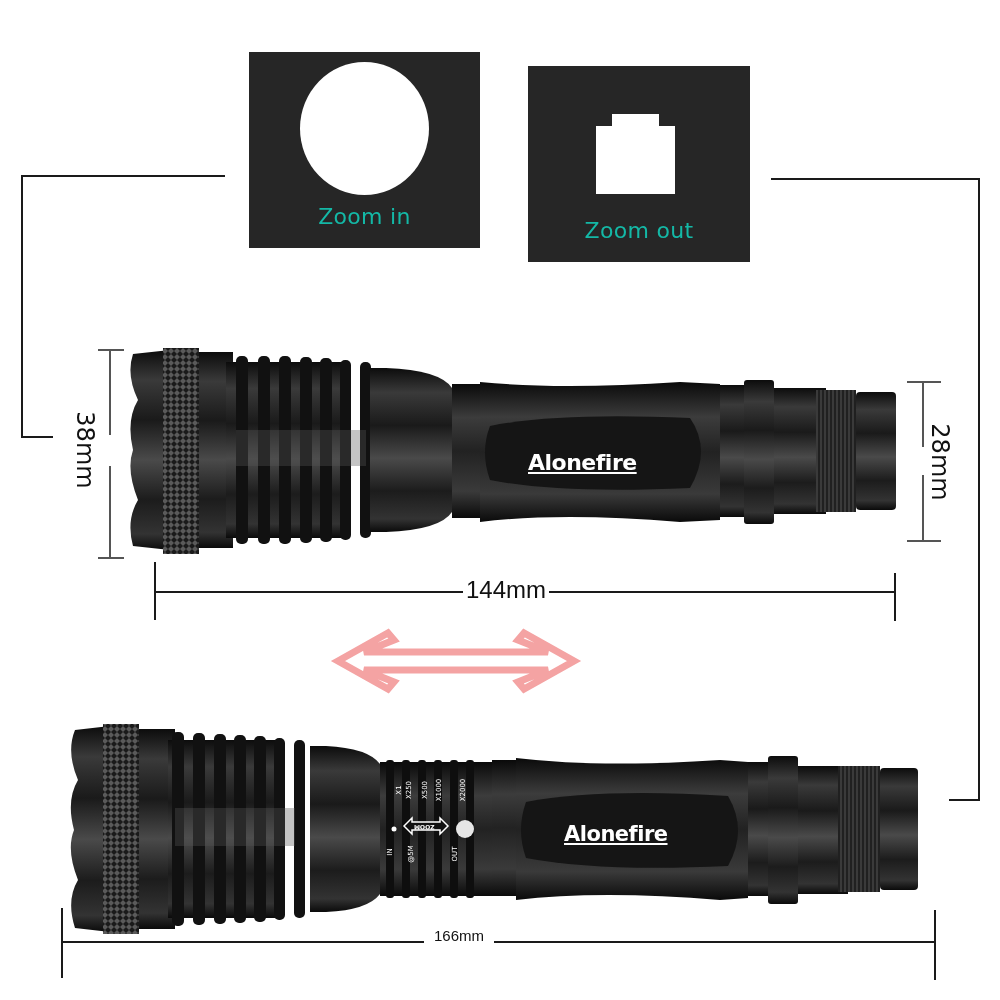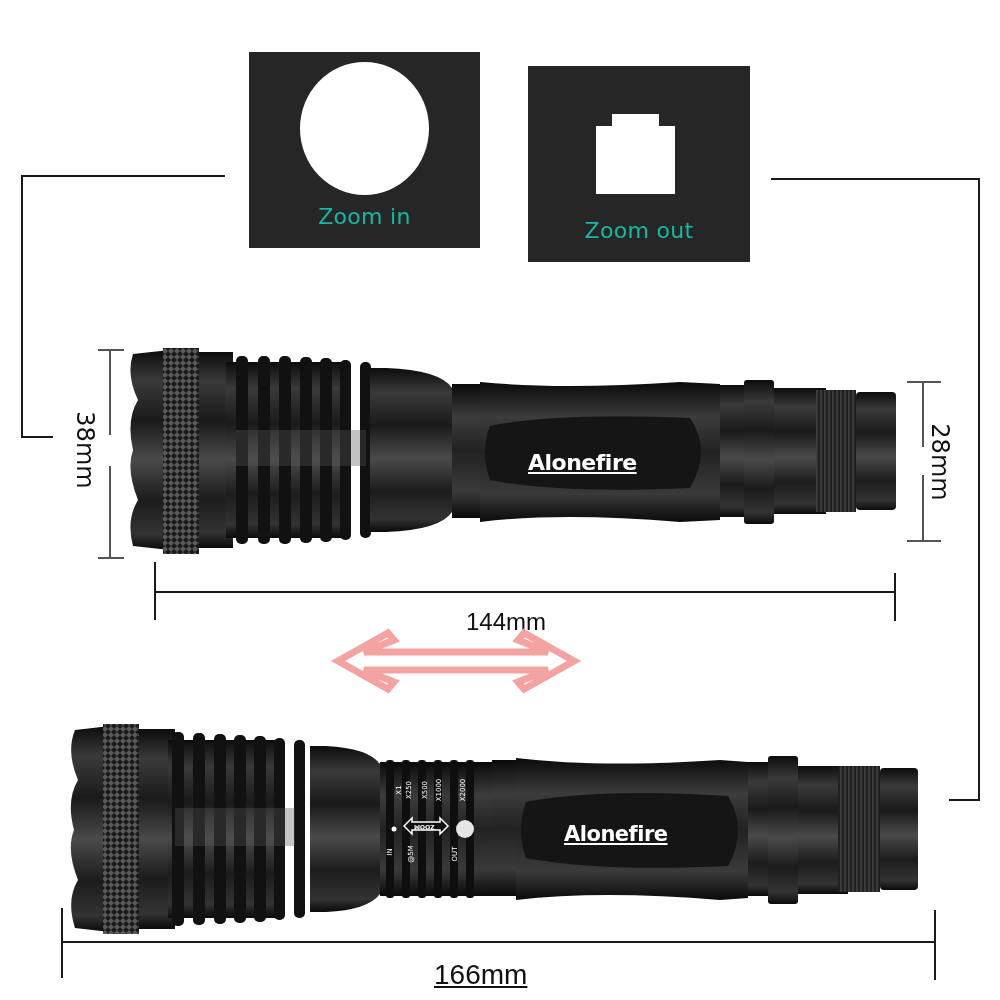--- a/index.html
+++ b/index.html
@@ -2,21 +2,21 @@
 <html><head>
 <meta charset="utf-8">
 <style>
   html,body{margin:0;padding:0;background:#ffffff;}
   body{width:1000px;height:1000px;position:relative;overflow:hidden;font-family:"DejaVu Sans","Liberation Sans",sans-serif;}
   .abs{position:absolute;text-decoration:underline;}
   .mode-box{position:absolute;background:#262626;}
   .mode-label{position:absolute;left:0;right:0;text-align:center;color:#14b8a6;font-size:22px;font-family:"DejaVu Sans",sans-serif;letter-spacing:0.3px;}
   .line{position:absolute;background:#1a1a1a;}
   .gline{position:absolute;background:#555555;}
-  .dim-label{position:absolute;font-family:"Liberation Sans",sans-serif;color:#111;background:#fff;margin-top:32px;}
+  .dim-label{position:absolute;font-family:"Liberation Sans",sans-serif;color:#111;background:#fff;}
   .vert-label{position:absolute;font-family:"DejaVu Sans",sans-serif;color:#111;font-size:24px;transform:rotate(90deg);transform-origin:center center;white-space:nowrap;}
   svg{position:absolute;overflow:visible;}
 </style>
 </head>
 <body>
 
 <div class="mode-box" style="left:249px;top:52px;width:231px;height:196px;">
   <div style="position:absolute;left:51px;top:10px;width:129px;height:133px;border-radius:50%;background:#fff;"></div>
   <div class="mode-label" style="top:152px;">Zoom in</div>
 </div>
@@ -165,13 +165,13 @@
   <div style="position:absolute;left:34px;top:52px;color:#fff;font-size:6px;font-weight:bold;transform:rotate(180deg);">ZOOM</div>
   <div style="position:absolute;left:6px;top:76px;color:#fff;font-size:7px;transform:rotate(-90deg);">IN</div>
   <div style="position:absolute;left:22px;top:78px;color:#fff;font-size:7px;transform:rotate(-90deg);">@5M</div>
   <div style="position:absolute;left:68px;top:78px;color:#fff;font-size:7px;transform:rotate(-90deg);">OUT</div>
 </div>
 <div class="abs" style="left:564px;top:822px;color:#fff;font-family:'DejaVu Sans',sans-serif;font-weight:bold;font-size:21px;letter-spacing:-0.5px;">Alonefire</div>
 
 <div class="line" style="left:61px;top:908px;width:2px;height:70px;"></div>
 <div class="line" style="left:934px;top:910px;width:2px;height:70px;"></div>
 <div class="line" style="left:61px;top:941px;width:875px;height:2px;"></div>
-<div class="dim-label" style="left:424px;top:927px;font-size:28px;padding:0 10px;text-decoration:underline;">166mm</div>
+<div class="dim-label" style="left:424px;top:927px;font-size:15px;padding:0 10px;">166mm</div>
 
 </body></html>

